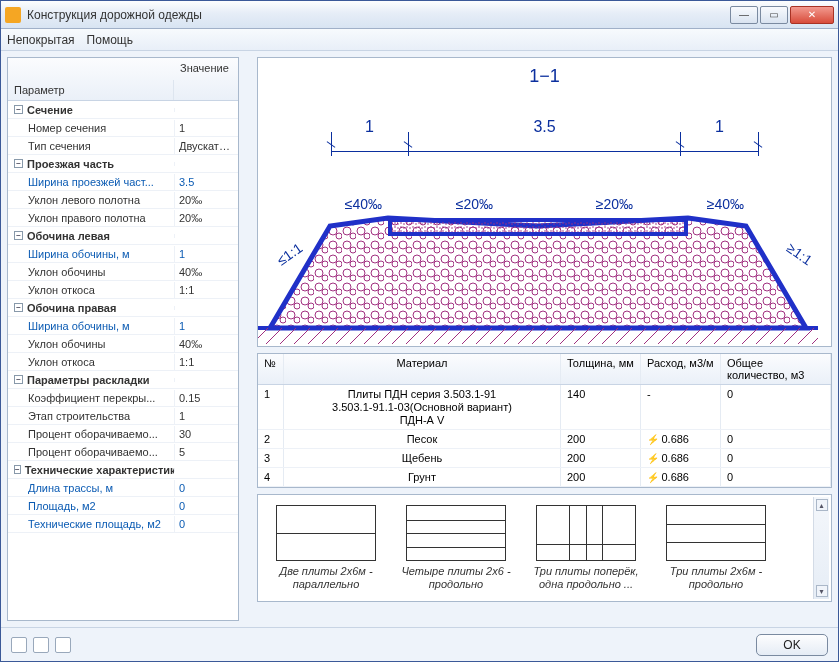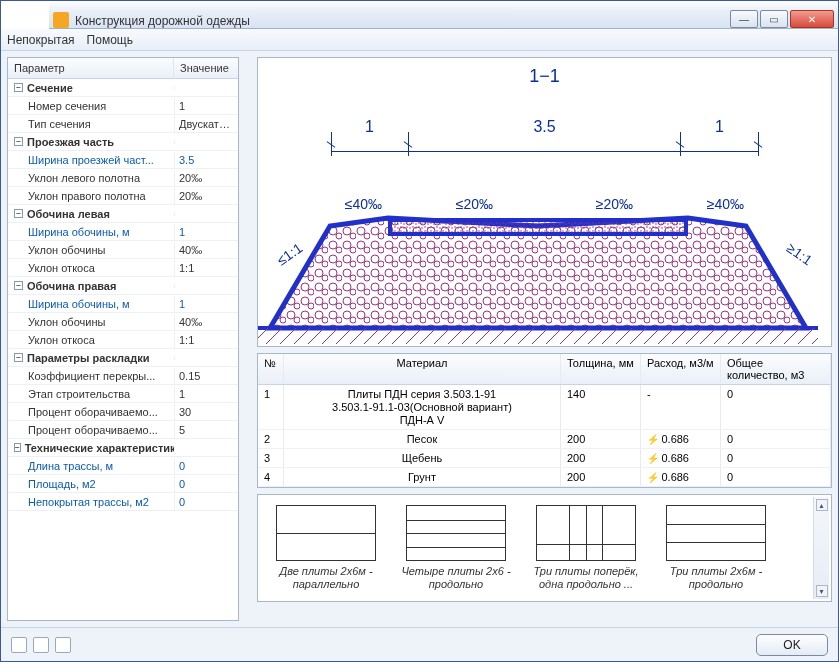--- a/index.html
+++ b/index.html
@@ -1,34 +1,34 @@
 <!DOCTYPE html>
 <html><head>
 <meta charset="utf-8">
 <style>
 * { box-sizing: border-box; margin: 0; padding: 0; }
 body { font-family: "Segoe UI", Tahoma, sans-serif; font-size: 11px; background: #d4e5f7; width: 839px; height: 662px; overflow: hidden; }
 
 .window { width: 839px; height: 662px; background: #fff; border: 1px solid #3b5998; display: flex; flex-direction: column; }
 
-.titlebar { height: 28px; background: linear-gradient(#fdfefe, #e6edf7 45%, #d8e4f2); display: flex; align-items: flex-end; padding: 0 4px; border-bottom: 1px solid #a0b0c8; margin-left: 48px; }
+.titlebar { height: 28px; background: linear-gradient(#fdfefe, #e6edf7 45%, #d8e4f2); display: flex; align-items: center; padding: 0 4px; border-bottom: 1px solid #a0b0c8; }
 .titlebar .app-icon { width: 16px; height: 16px; background: #f5a623; border-radius: 2px; margin-right: 6px; }
 .titlebar .title { flex: 1; font-size: 12px; color: #333; }
 .win-btns { display: flex; gap: 2px; }
 .win-btn { width: 28px; height: 18px; border: 1px solid #7a8aa0; border-radius: 2px; background: linear-gradient(#f8fafd,#d9e3f0); display:flex; align-items:center; justify-content:center; font-size:10px; color:#444; }
 .win-btn.close { width: 44px; background: linear-gradient(#f29a8f,#d84b3a); color:#fff; border-color:#a83224; }
 
 .menubar { height: 22px; background: linear-gradient(#f7fafd,#e8eff8); border-bottom: 1px solid #c8d4e4; display:flex; align-items:center; padding: 0 6px; gap: 12px; font-size: 12px; color: #333; }
 
 .client { flex:1; background: #eef3fa; display:flex; padding: 6px; gap: 6px; overflow:hidden; }
 
 .left-panel { width: 232px; background: #fff; border: 1px solid #a8b8cc; display:flex; flex-direction:column; }
 .grid-head { display:flex; border-bottom: 1px solid #c8d4e4; background: linear-gradient(#fbfcfe,#eaf0f8); }
 .grid-head div { padding: 4px 6px; font-size: 11px; color:#333; }
-.gh-param { flex:1; border-right:1px solid #dde5ef; }
+.gh-param { flex:1; border-right:1px solid #dde5ef;margin-top:22px; }
 .gh-val { width: 64px; }
 
 .grid-body { flex:1; overflow:auto; }
 .grid-row { display:flex; border-bottom: 1px solid #edf1f7; min-height: 18px; align-items:center; }
 .grid-row .cell-param { flex:1; padding: 2px 4px 2px 20px; color:#333; white-space:nowrap; overflow:hidden; text-overflow:ellipsis; }
 .grid-row .cell-val { width: 64px; padding: 2px 4px; color:#333; border-left:1px solid #edf1f7; white-space:nowrap; overflow:hidden; text-overflow:ellipsis; }
 .grid-row.group { background:#fff; font-weight:bold; }
 .grid-row.group .cell-param { padding-left: 6px; display:flex; align-items:center; gap:4px; }
 .grid-row.link .cell-param { color:#0b5bb3; }
 .grid-row.link .cell-val { color:#0b5bb3; }
@@ -214,21 +214,21 @@
           </div>
         <div class="grid-row link">
             <div class="cell-param">Длина трассы, м</div>
             <div class="cell-val">0</div>
           </div>
         <div class="grid-row link">
             <div class="cell-param">Площадь, м2</div>
             <div class="cell-val">0</div>
           </div>
         <div class="grid-row link">
-            <div class="cell-param">Непокрытая трассы, м2</div>
+            <div class="cell-param">Технические площадь, м2</div>
             <div class="cell-val">0</div>
           </div>
       </div>
     </div>
 
     <div class="right-zone">
 
       <div class="drawing">
         <div class="dw-title">1−1</div>
 

